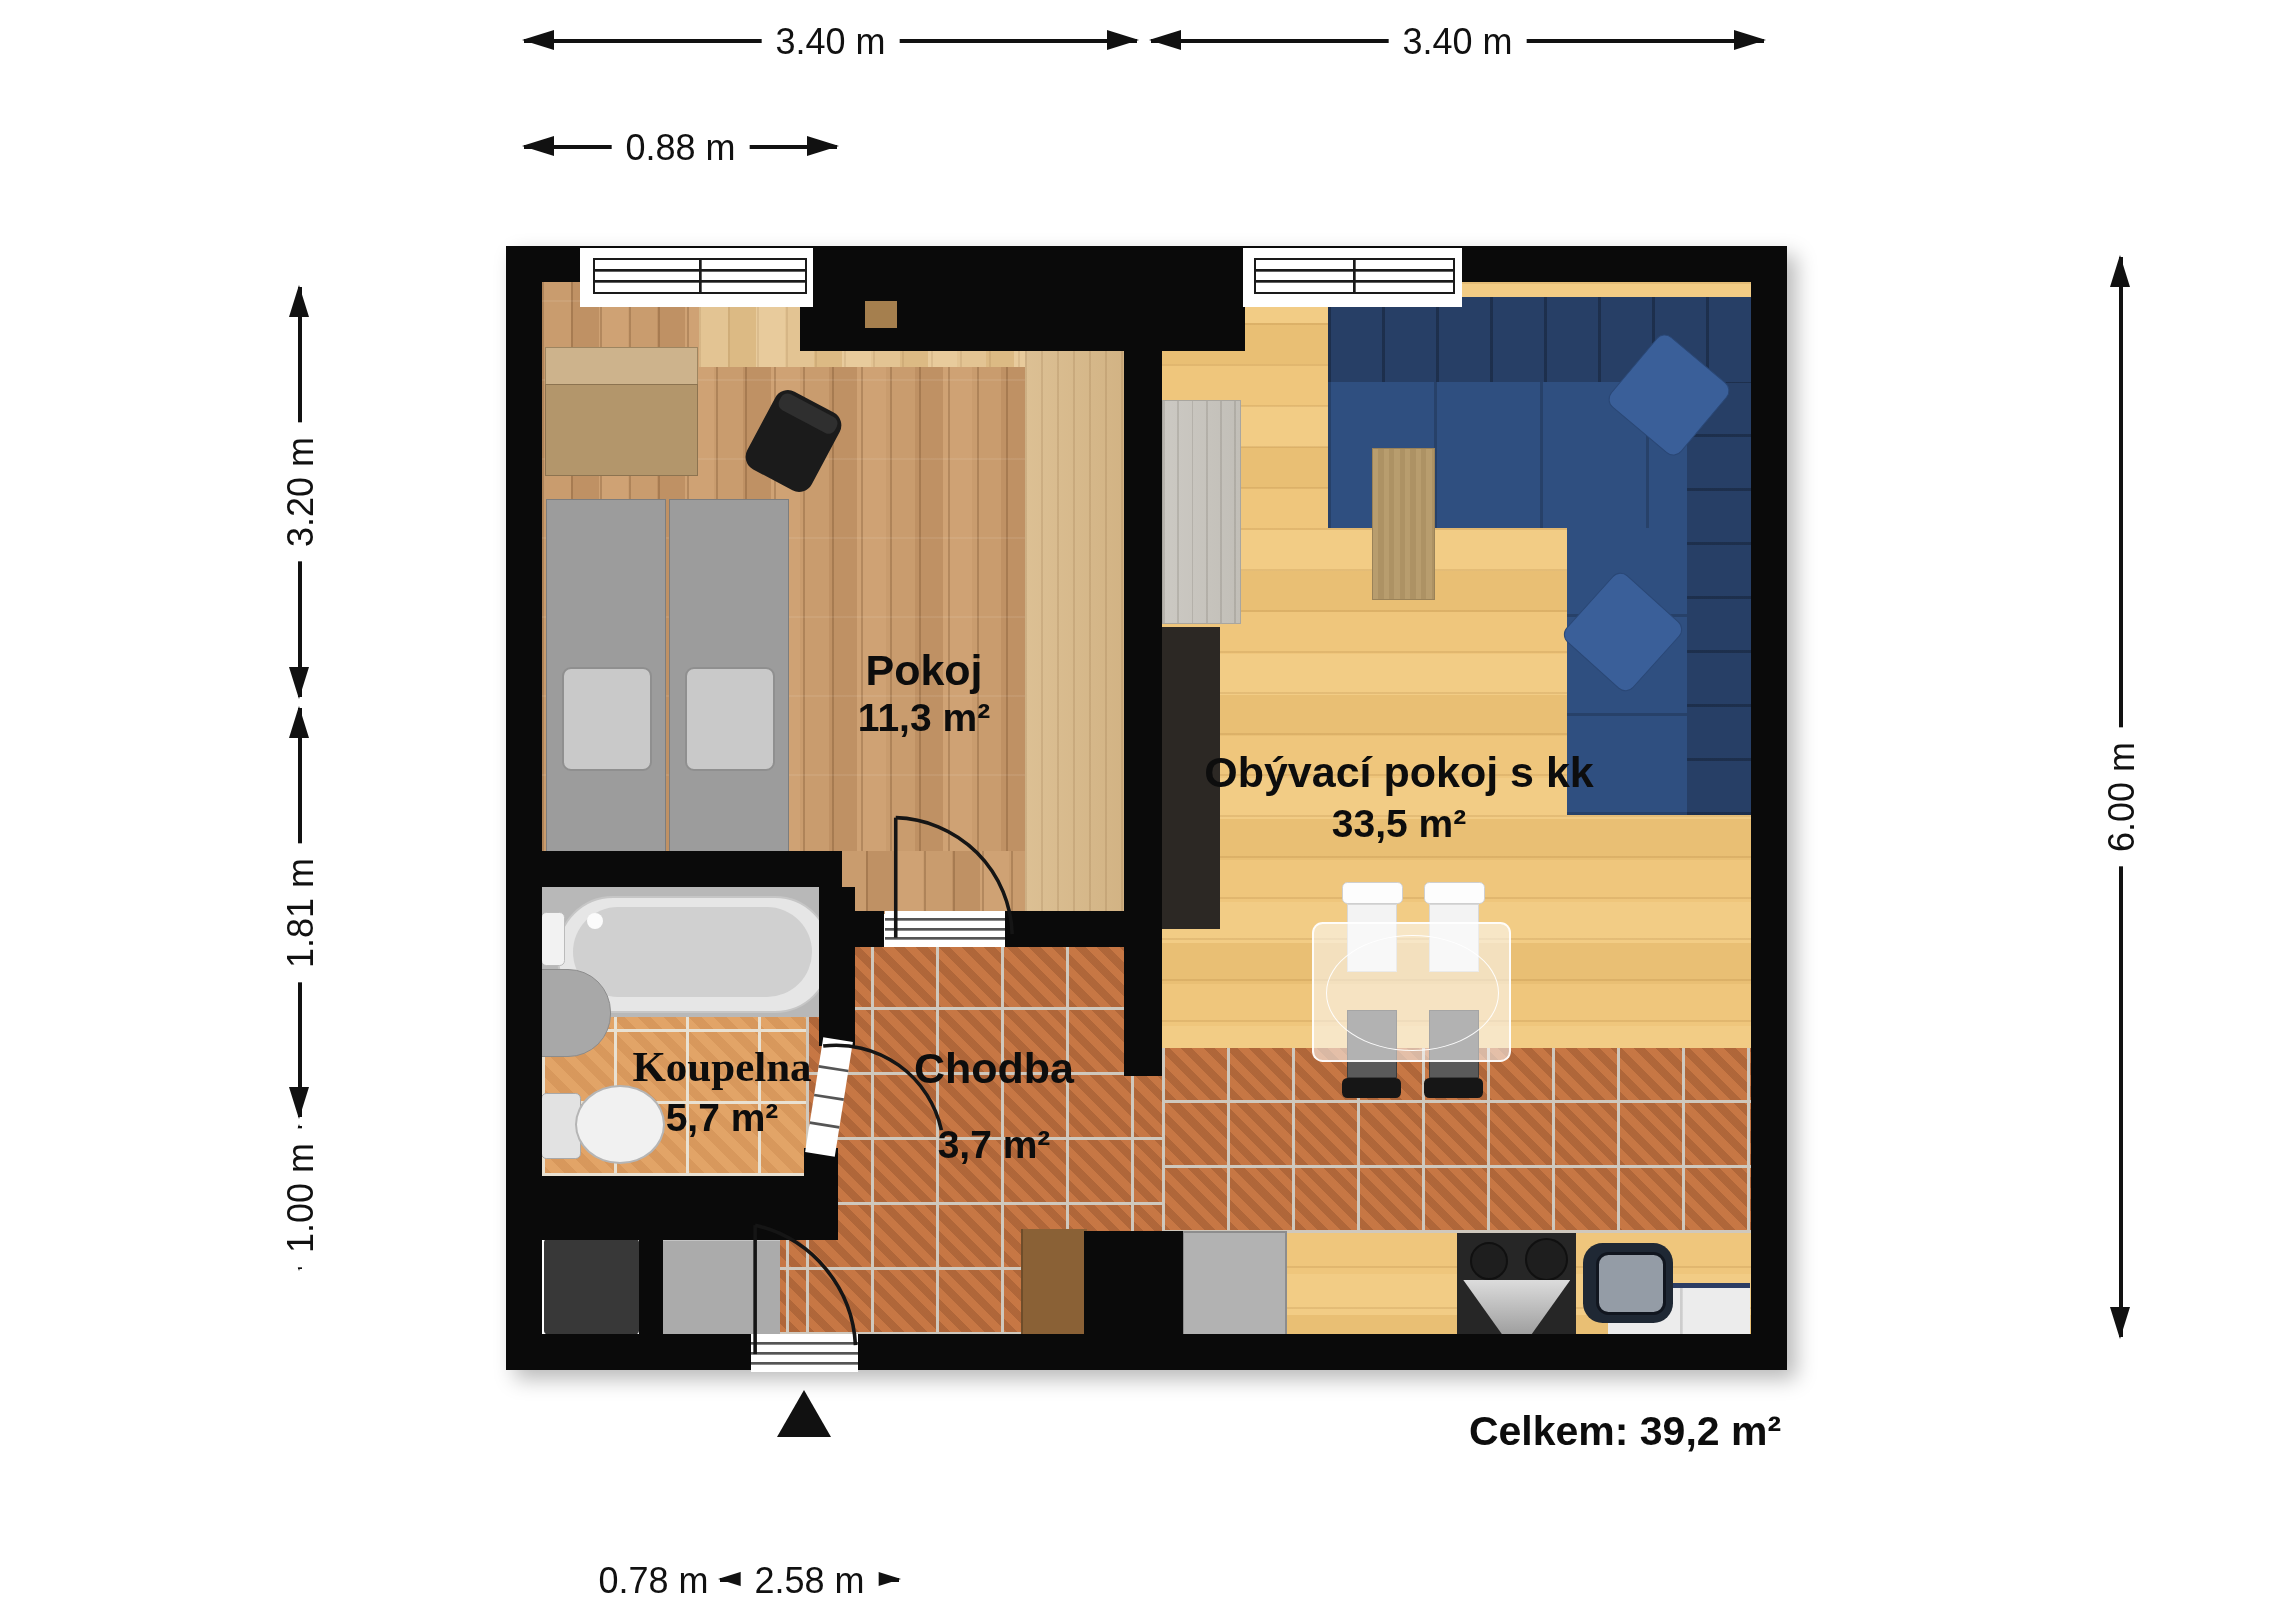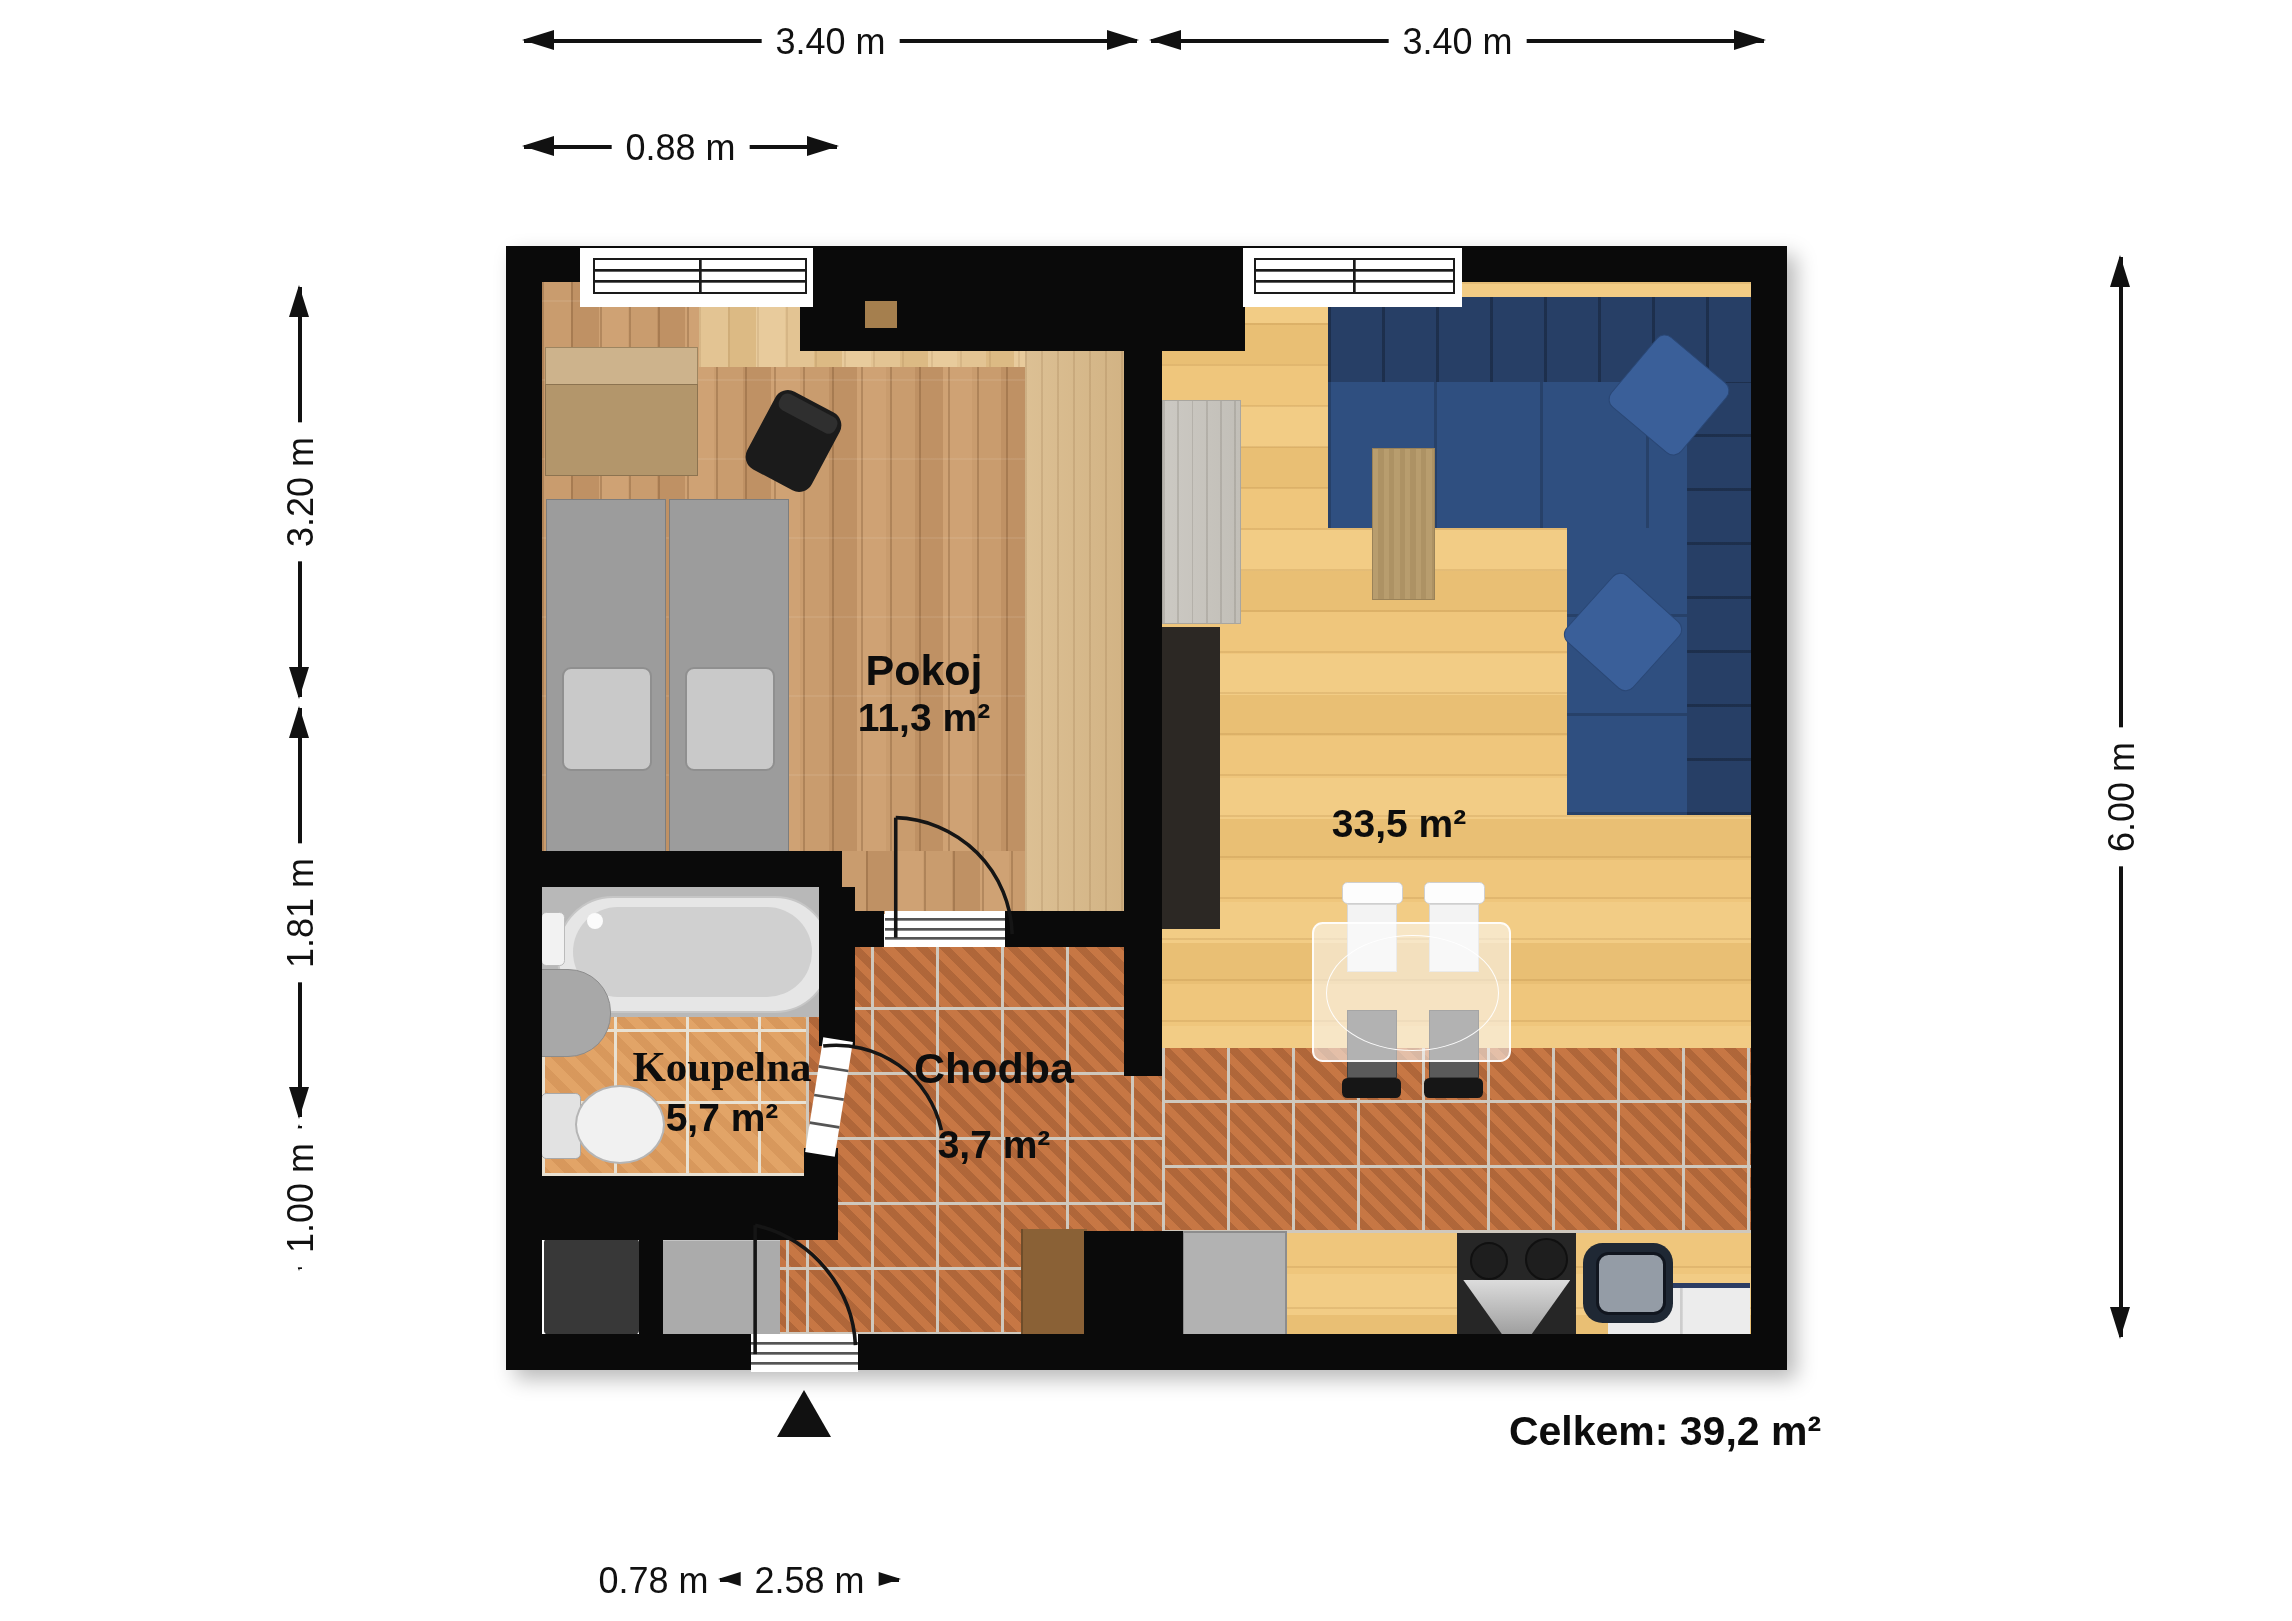--- a/index.html
+++ b/index.html
@@ -195,30 +195,31 @@
   <svg width="2293" height="1621" viewBox="0 0 2560 1810" style="position:absolute;left:0;top:0;" fill="none" stroke="#151515" stroke-width="4">
     <path d="M1000,1047 L1000,913"></path>
     <path d="M1000,913 A134,134 0 0 1 1130,1043"></path>
     <path d="M919,1168 A120,120 0 0 1 1051,1262"></path>
     <path d="M843,1512 L843,1368"></path>
     <path d="M843,1368 A145,145 0 0 1 955,1502"></path>
   </svg>
 
   <div class="rlabel rname" style="left:924px;top:670px;">Pokoj</div>
   <div class="rlabel rarea" style="left:924px;top:718px;">11,3 m²</div>
+  <div class="rlabel rname" style="left:1399px;top:772px;">Obývací pokoj s kk</div>
   <div class="rlabel rarea" style="left:1399px;top:824px;">33,5 m²</div>
   <div class="rlabel rname" style="left:722px;top:1066px;font-family:Liberation Serif, serif;">Koupelna</div>
   <div class="rlabel rarea" style="left:722px;top:1118px;">5,7 m²</div>
   <div class="rlabel rname" style="left:994px;top:1068px;">Chodba</div>
   <div class="rlabel rarea" style="left:994px;top:1145px;">3,7 m²</div>
 
   <div style="position:absolute;left:777px;top:1390px;width:0;height:0;
        border-left:27px solid rgba(0,0,0,0);border-right:27px solid rgba(0,0,0,0);border-bottom:47px solid #111;"></div>
 
-  <div class="rlabel total" style="left:1625px;top:1431px;margin-left:40px;">Celkem: 39,2 m²</div>
+  <div class="rlabel total" style="left:1625px;top:1431px;">Celkem: 39,2 m²</div>
 
   <div class="dim dim-h" style="left:524px;top:23px;width:613px;">
     <div class="dline"></div>
     <div class="ah ah-l"></div>
     <div class="ah ah-r"></div>
     <span class="dlabel">3.40 m</span>
   </div>
   <div class="dim dim-h" style="left:1151px;top:23px;width:613px;">
     <div class="dline"></div>
     <div class="ah ah-l"></div>

